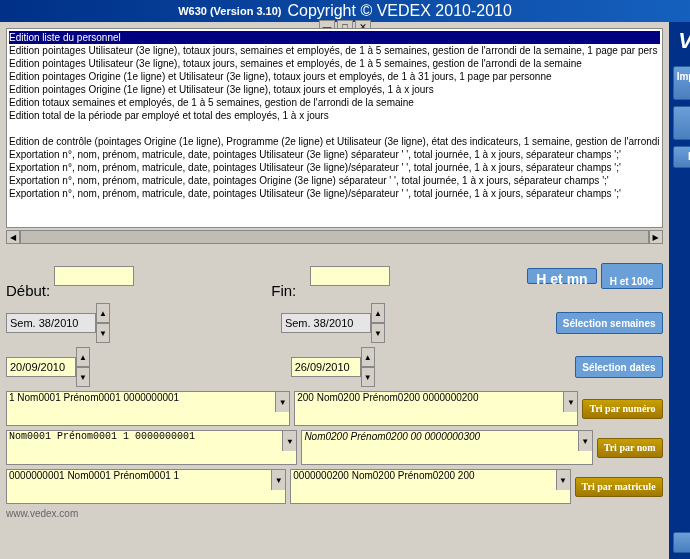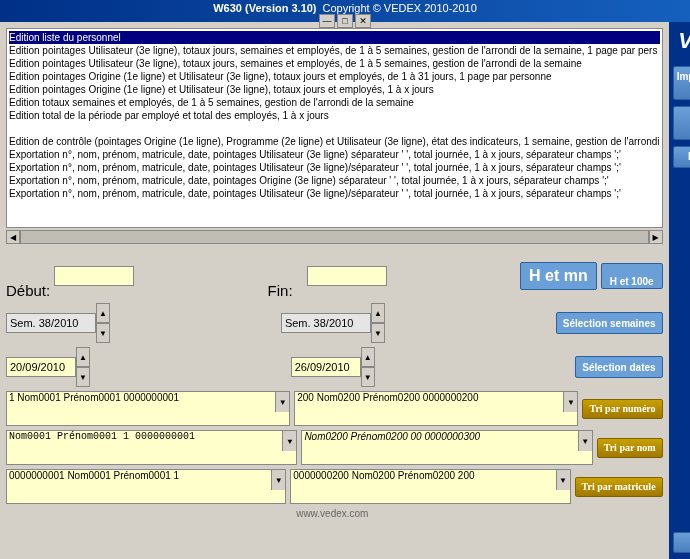--- a/index.html
+++ b/index.html
@@ -26,21 +26,21 @@
       display: flex;
       align-items: center;
       gap: 6px;
     }
     .title-bar-title {
       font-size: 11px;
       font-weight: bold;
       color: white;
     }
     .title-bar-copyright {
-      font-size: 11px;
+      font-size: 16px;
       color: white;
     }
     .title-bar-buttons {
       display: flex;
       gap: 2px;
     }
     .title-btn {
       width: 16px;
       height: 14px;
       background: #d4d0c8;
@@ -150,24 +150,24 @@
       height: 20px;
       font-size: 11px;
       padding: 1px 3px;
     }
 
     .btn-hmin {
       background: #6a9fd8;
       border: 1px solid #2a5fa0;
       border-radius: 2px;
       color: white;
-      font-size: 16px;
+      font-size: 14px;
       font-weight: bold;
       padding: 2px 8px;
-      height: 28px;
+      height: 16px;
       cursor: pointer;
     }
 
     .btn-h100e {
       background: #6a9fd8;
       border: 1px solid #2a5fa0;
       border-radius: 2px;
       color: white;
       font-size: 10px;
       font-weight: bold;
@@ -238,21 +238,21 @@
       cursor: pointer;
     }
     .scroll-track {
       flex: 1;
       height: 14px;
       background: #c0bdb5;
       border: 1px solid #888;
     }
 
     .watermark {
-      text-align: center;
+      text-align: left;
       font-size: 10px;
       color: #666;
       padding-right: 4px;
     }
 
     .date-input {
       background: #ffffcc;
       border: 1px solid #888;
       height: 20px;
       width: 70px;

